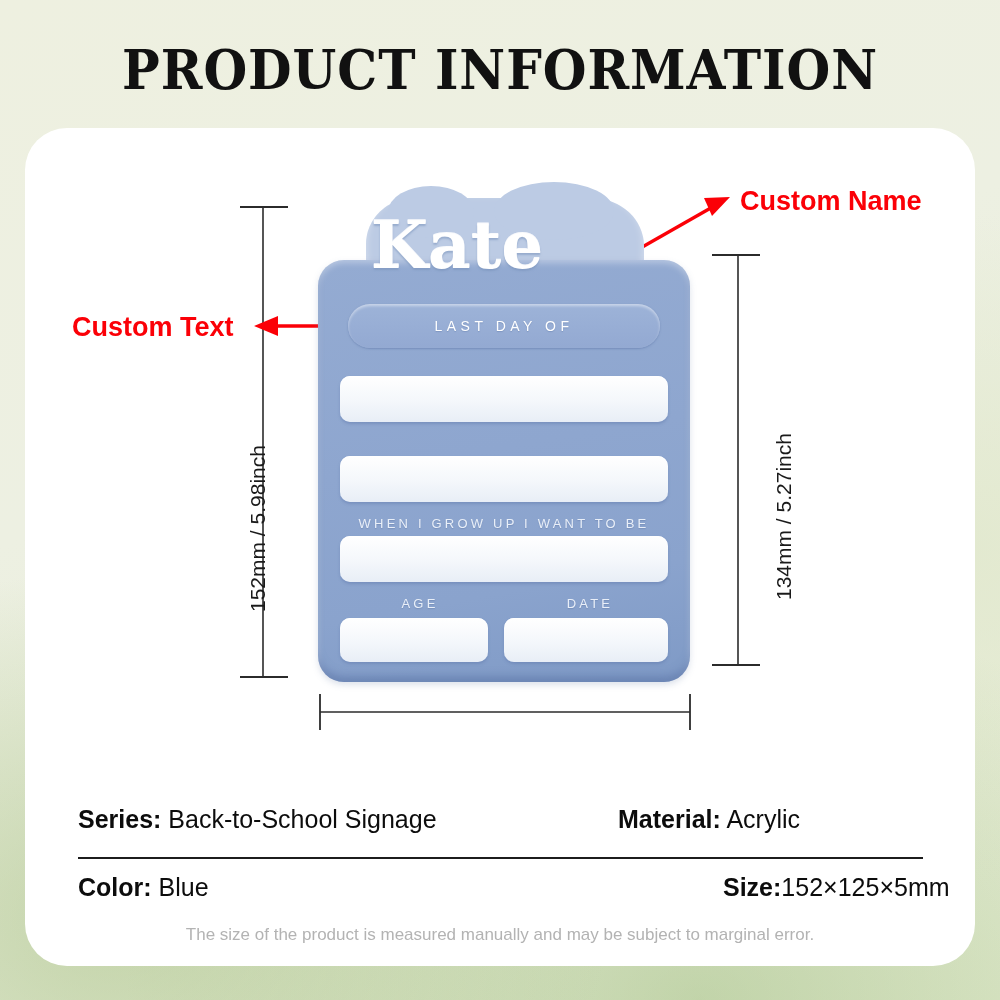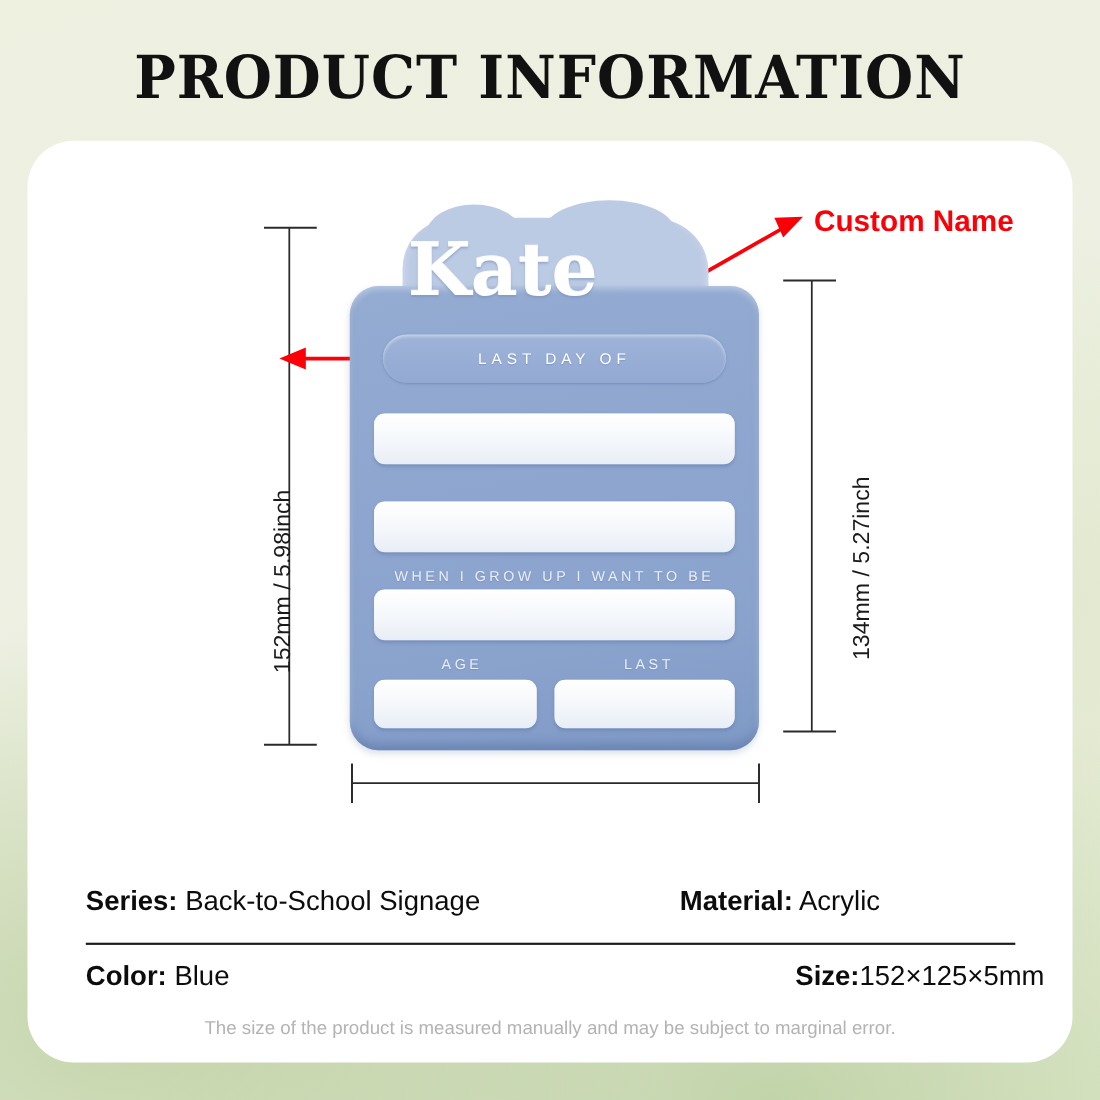--- a/index.html
+++ b/index.html
@@ -173,20 +173,21 @@
     <line x1="690" y1="694" x2="690" y2="730" stroke="#2b2b2b" stroke-width="1.8"></line>
 
     <line x1="616" y1="262" x2="716" y2="205" stroke="#fb0007" stroke-width="3.4"></line>
     <polygon points="730,197 704,198 712,216" fill="#fb0007"></polygon>
 
     <line x1="370" y1="326" x2="268" y2="326" stroke="#fb0007" stroke-width="3.4"></line>
     <polygon points="254,326 278,316 278,336" fill="#fb0007"></polygon>
   </svg>
 
   <div class="anno-text" style="left:740px; top:186px;">Custom Name</div>
+  <div class="anno-text" style="left:72px; top:312px;">Custom Text</div>
 
   <div class="dim-label dim-vert" style="left:246px; top:612px;">152mm / 5.98inch</div>
   <div class="dim-label dim-vert" style="left:772px; top:600px;">134mm / 5.27inch</div>
 
   <div id="board-wrap">
 
     <div id="name-topper"></div>
     <div id="name-text">Kate</div>
 
     <div id="board-body">
@@ -196,21 +197,21 @@
       <div class="writebox" style="left:22px; top:116px; width:328px; height:46px;"></div>
 
 
       <div class="writebox" style="left:22px; top:196px; width:328px; height:46px;"></div>
 
       <div class="board-label" style="left:0; top:256px; width:372px;">WHEN I GROW UP I WANT TO BE</div>
 
       <div class="writebox" style="left:22px; top:276px; width:328px; height:46px;"></div>
 
       <div class="board-label" style="left:22px; top:336px; width:160px;">AGE</div>
-      <div class="board-label" style="left:194px; top:336px; width:156px;">LAST</div>
+      <div class="board-label" style="left:194px; top:336px; width:156px;">DATE</div>
 
       <div class="writebox" style="left:22px; top:358px; width:148px; height:44px;"></div>
       <div class="writebox" style="left:186px; top:358px; width:164px; height:44px;"></div>
 
     </div>
   </div>
 
   <div id="specs">
 
     <div class="spec-row">

